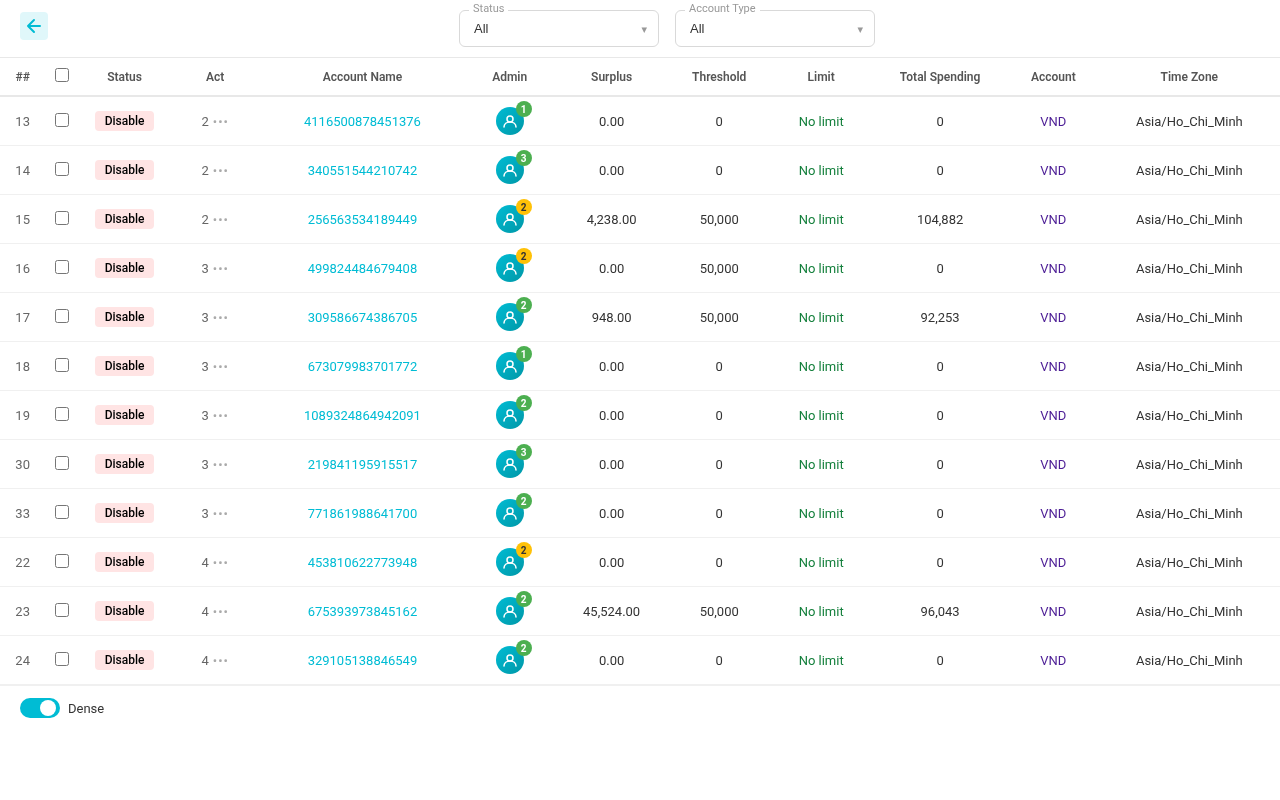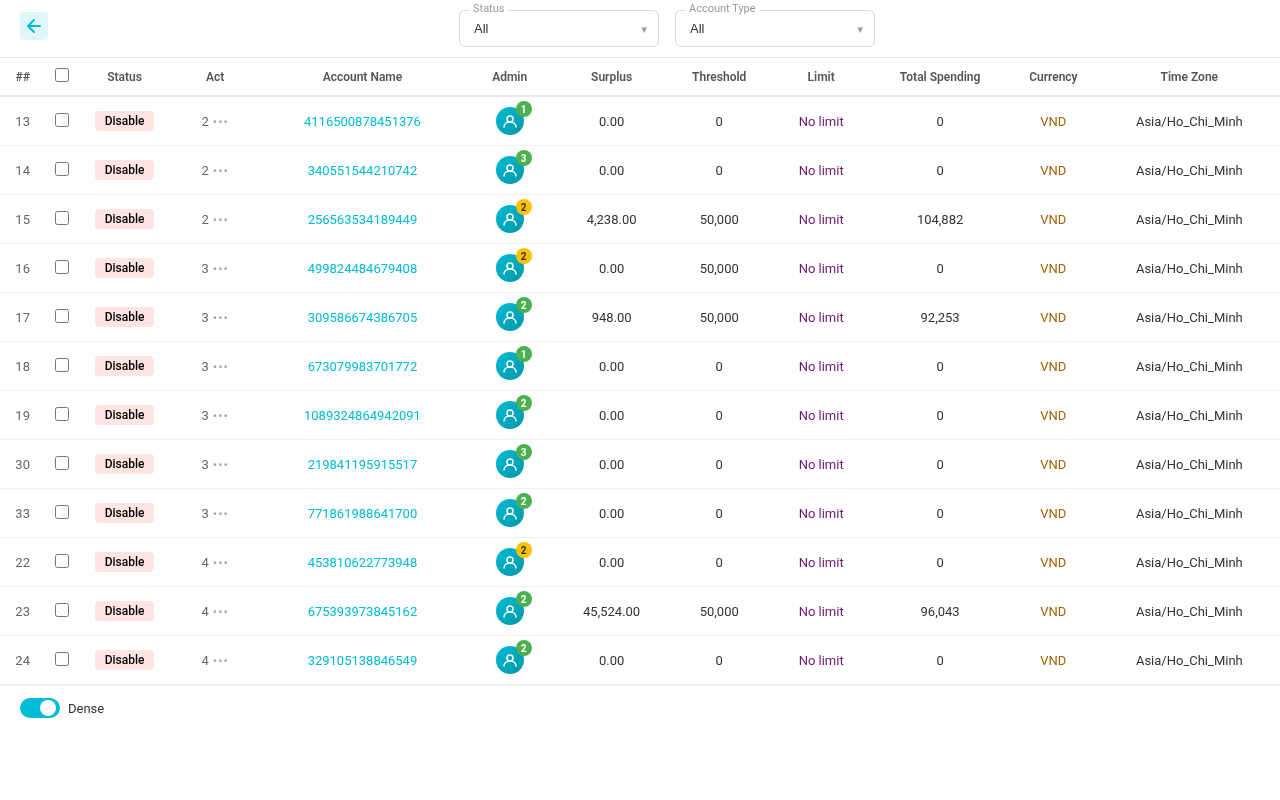--- a/index.html
+++ b/index.html
@@ -216,23 +216,23 @@
       align-items: center;
       justify-content: center;
       color: white;
     }
 
     .badge-green { background: #4caf50; }
     .badge-yellow { background: #ffc107; color: #333; }
 
     .surplus-val { color: #333; }
     .threshold-val { color: #333; }
-    .limit-val { color: #701a75; }
+    .limit-val { color: #15803d; }
     .spending-val { color: #333; }
-    .currency-val { color: #a16207; margin-top: 36px; }
+    .currency-val { color: #4c1d95; margin-top: 36px; }
     .timezone-val { color: #333; }
 
     .dense-row {
       display: flex;
       align-items: center;
       gap: 8px;
       padding: 12px 20px;
       border-top: 1px solid #f0f0f0;
     }
 
@@ -318,21 +318,21 @@
         <th>##</th>
         <th><input type="checkbox" class="header-checkbox" style=""></th>
         <th>Status</th>
         <th>Act</th>
         <th>Account Name</th>
         <th>Admin</th>
         <th>Surplus</th>
         <th>Threshold</th>
         <th>Limit</th>
         <th>Total Spending</th>
-        <th>Currency</th>
+        <th>Account</th>
         <th>Time Zone</th>
       </tr>
     </thead>
     <tbody id="table-body">
     <tr>
     <td class="row-num">13</td>
     <td class="checkbox-cell">
       <input type="checkbox" style="">
     </td>
     <td>

